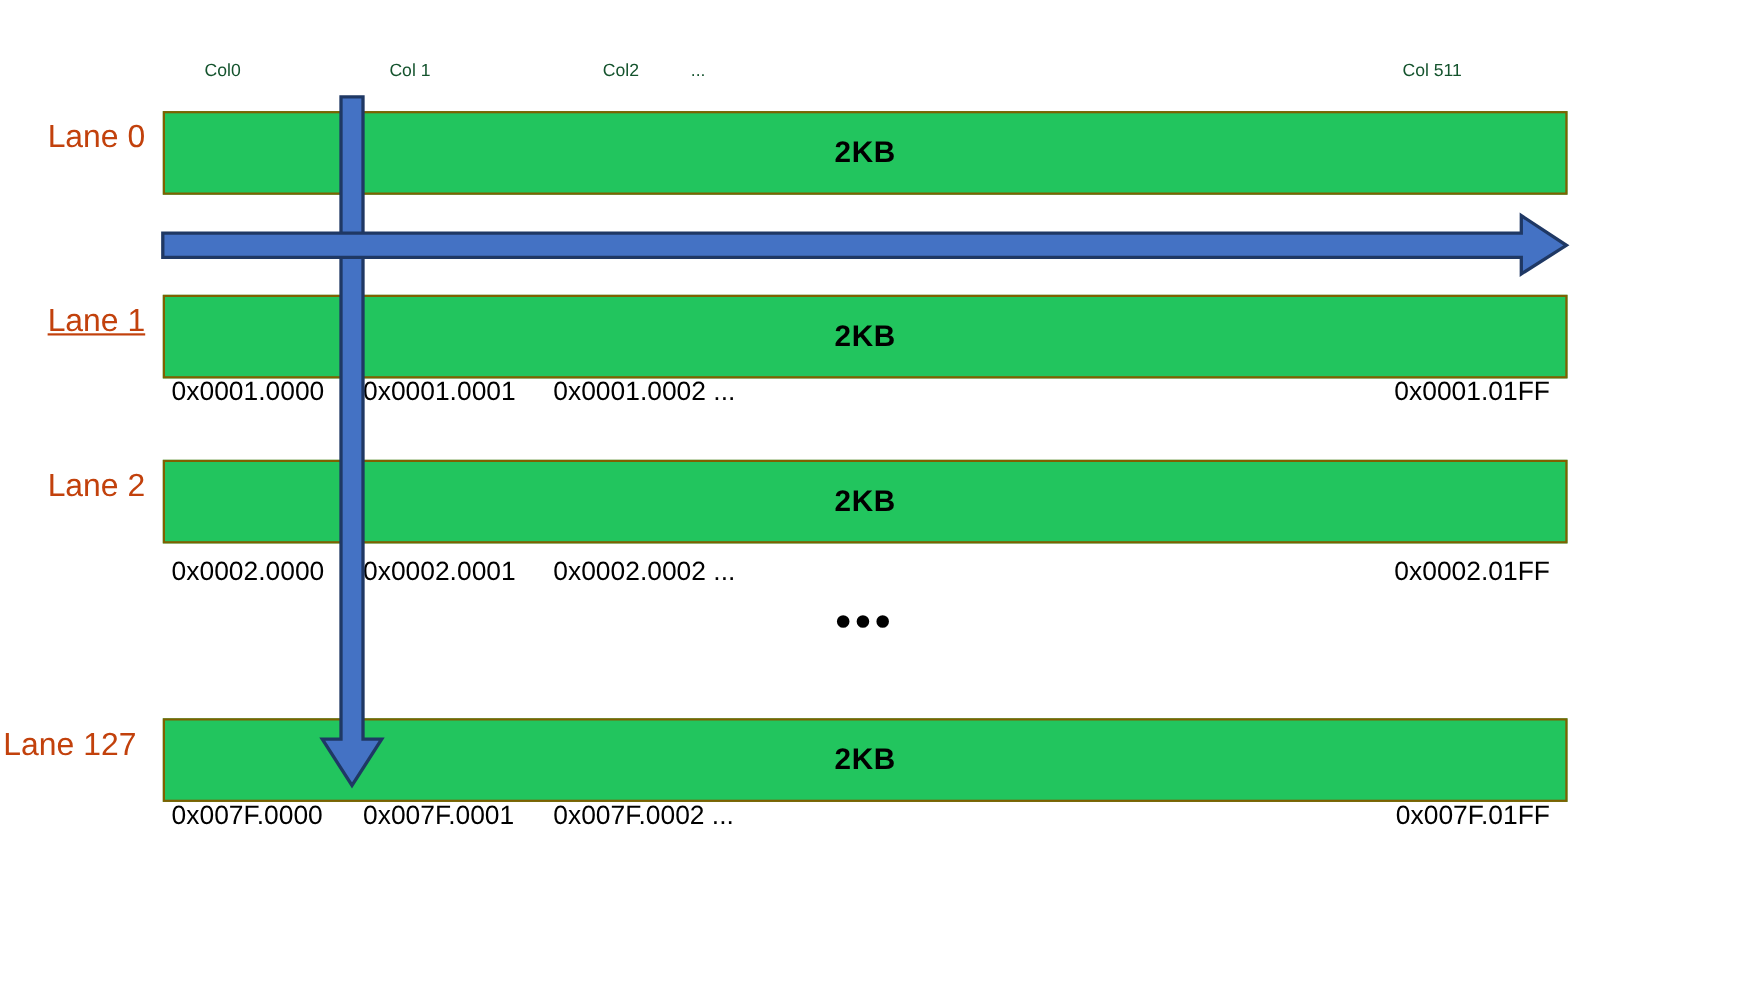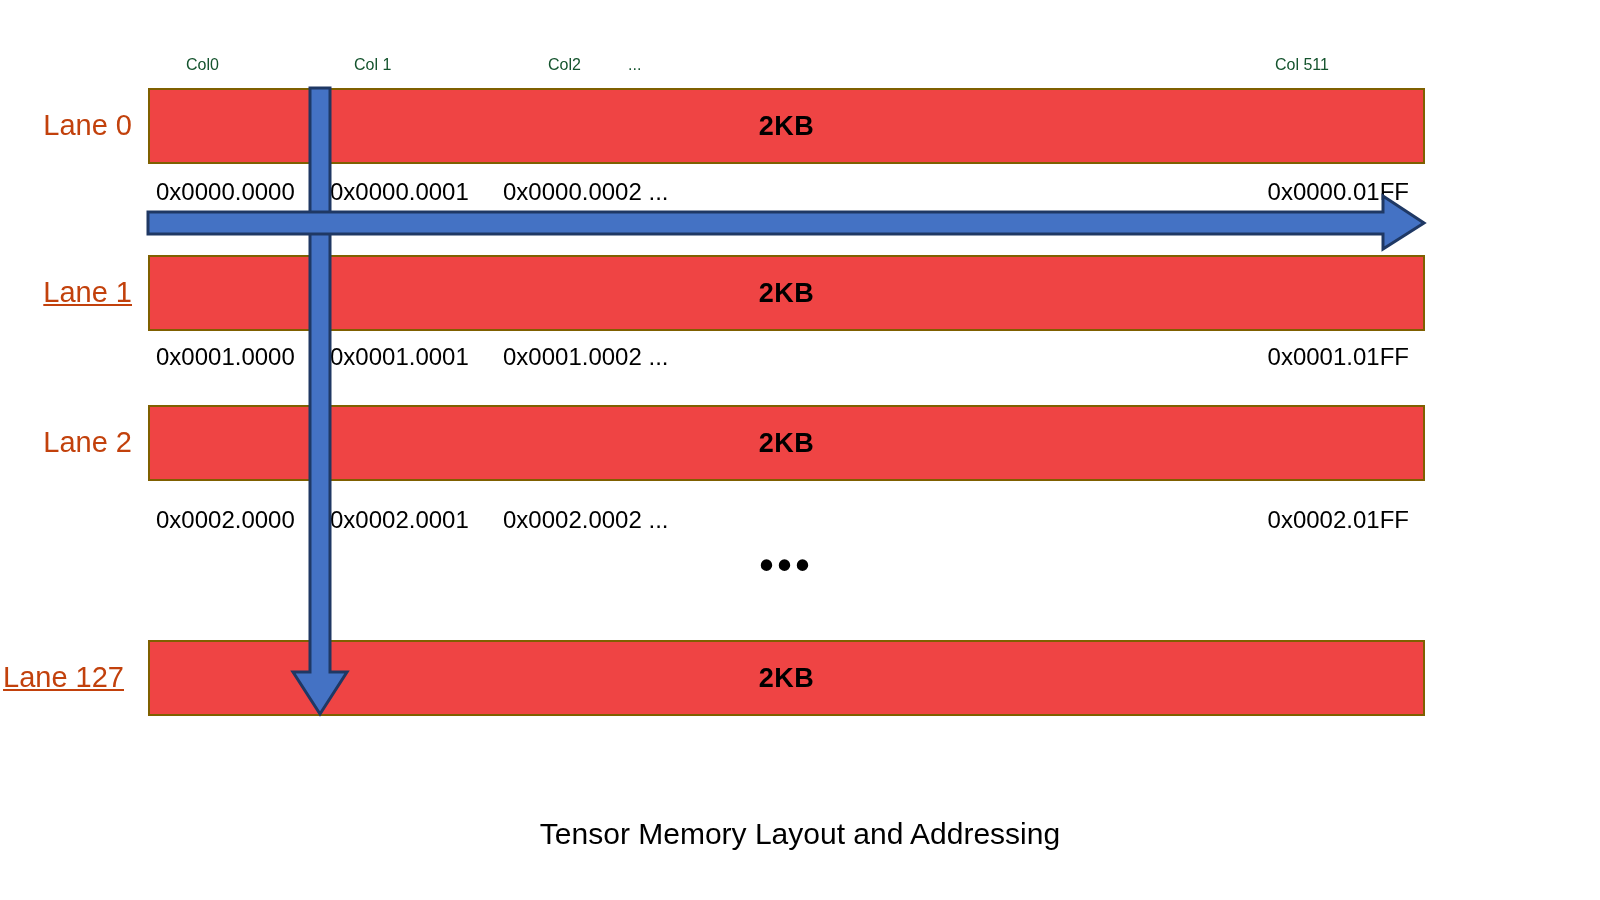--- a/index.html
+++ b/index.html
@@ -40,23 +40,24 @@
     color: #c2410c;
     white-space: nowrap;
     text-align: right;
   }
 
   
   .lane-bar {
     position: absolute;
     left: 148px;
     width: 1277px;
-    background: #ef4444;
+    background: #22c55e;
     border: 2px solid #7F6000;
     box-sizing: border-box;
+    margin-top: 13px;
   }
   .lane-bar .kb {
     position: absolute;
     left: 0;
     right: 0;
     top: 50%;
     transform: translateY(-50%);
     text-align: center;
     font-size: 27px;
     font-weight: bold;
@@ -133,26 +134,20 @@
   <div class="col-header" style="left:628px; top:50px;">...</div>
 
   <div class="col-header" style="left:1275px; top:50px;">Col 511</div>
 
   <div class="lane-label" style="left:0px; top:108px; width:132px;">Lane 0</div>
 
   <div class="lane-bar" style="top:88px; height:76px;">
     <div class="kb">2KB</div>
   </div>
 
-  <div class="addr-row" style="top:176px;">
-    <span class="addr addr-0">0x0000.0000</span>
-    <span class="addr addr-1">0x0000.0001</span>
-    <span class="addr addr-2">0x0000.0002 ...</span>
-    <span class="addr addr-last">0x0000.01FF</span>
-  </div>
 
   <div class="lane-label" style="left:0px; top:275px; width:132px;text-decoration:underline;">Lane 1</div>
 
   <div class="lane-bar" style="top:255px; height:76px;">
     <div class="kb">2KB</div>
   </div>
 
   <div class="addr-row" style="top:341px;">
     <span class="addr addr-0">0x0001.0000</span>
     <span class="addr addr-1">0x0001.0001</span>
@@ -168,26 +163,32 @@
 
   <div class="addr-row" style="top:492px;margin-top:12px;">
     <span class="addr addr-0">0x0002.0000</span>
     <span class="addr addr-1">0x0002.0001</span>
     <span class="addr addr-2">0x0002.0002 ...</span>
     <span class="addr addr-last">0x0002.01FF</span>
   </div>
 
   <div class="mid-ellipsis" style="top:545px;">•••</div>
 
-  <div class="lane-label" style="left:0px; top:660px; width:124px;text-decoration:underline;">Lane 127</div>
+  <div class="lane-label" style="left:0px; top:660px; width:124px;">Lane 127</div>
 
   <div class="lane-bar" style="top:640px; height:76px;">
     <div class="kb">2KB</div>
   </div>
 
+  <div class="addr-row" style="top:726px;">
+    <span class="addr addr-0">0x007F.0000</span>
+    <span class="addr addr-1">0x007F.0001</span>
+    <span class="addr addr-2">0x007F.0002 ...</span>
+    <span class="addr addr-last">0x007F.01FF</span>
+  </div>
 
   <svg class="arrow-svg" viewBox="0 0 1600 900">
 
     <g>
       <path d="M 310 88
                L 330 88
                L 330 672
                L 347 672
                L 320 714
                L 293 672
@@ -200,15 +201,14 @@
                L 1383 212
                L 1383 196
                L 1424 223
                L 1383 249
                L 1383 234
                L 148 234
                Z" fill="#4472C4" stroke="#1F3864" stroke-width="3" stroke-linejoin="miter"></path>
     </g>
   </svg>
 
-  <div class="caption" style="top:815px;">Tensor Memory Layout and Addressing</div>
 
 </div>
 
 </body></html>

